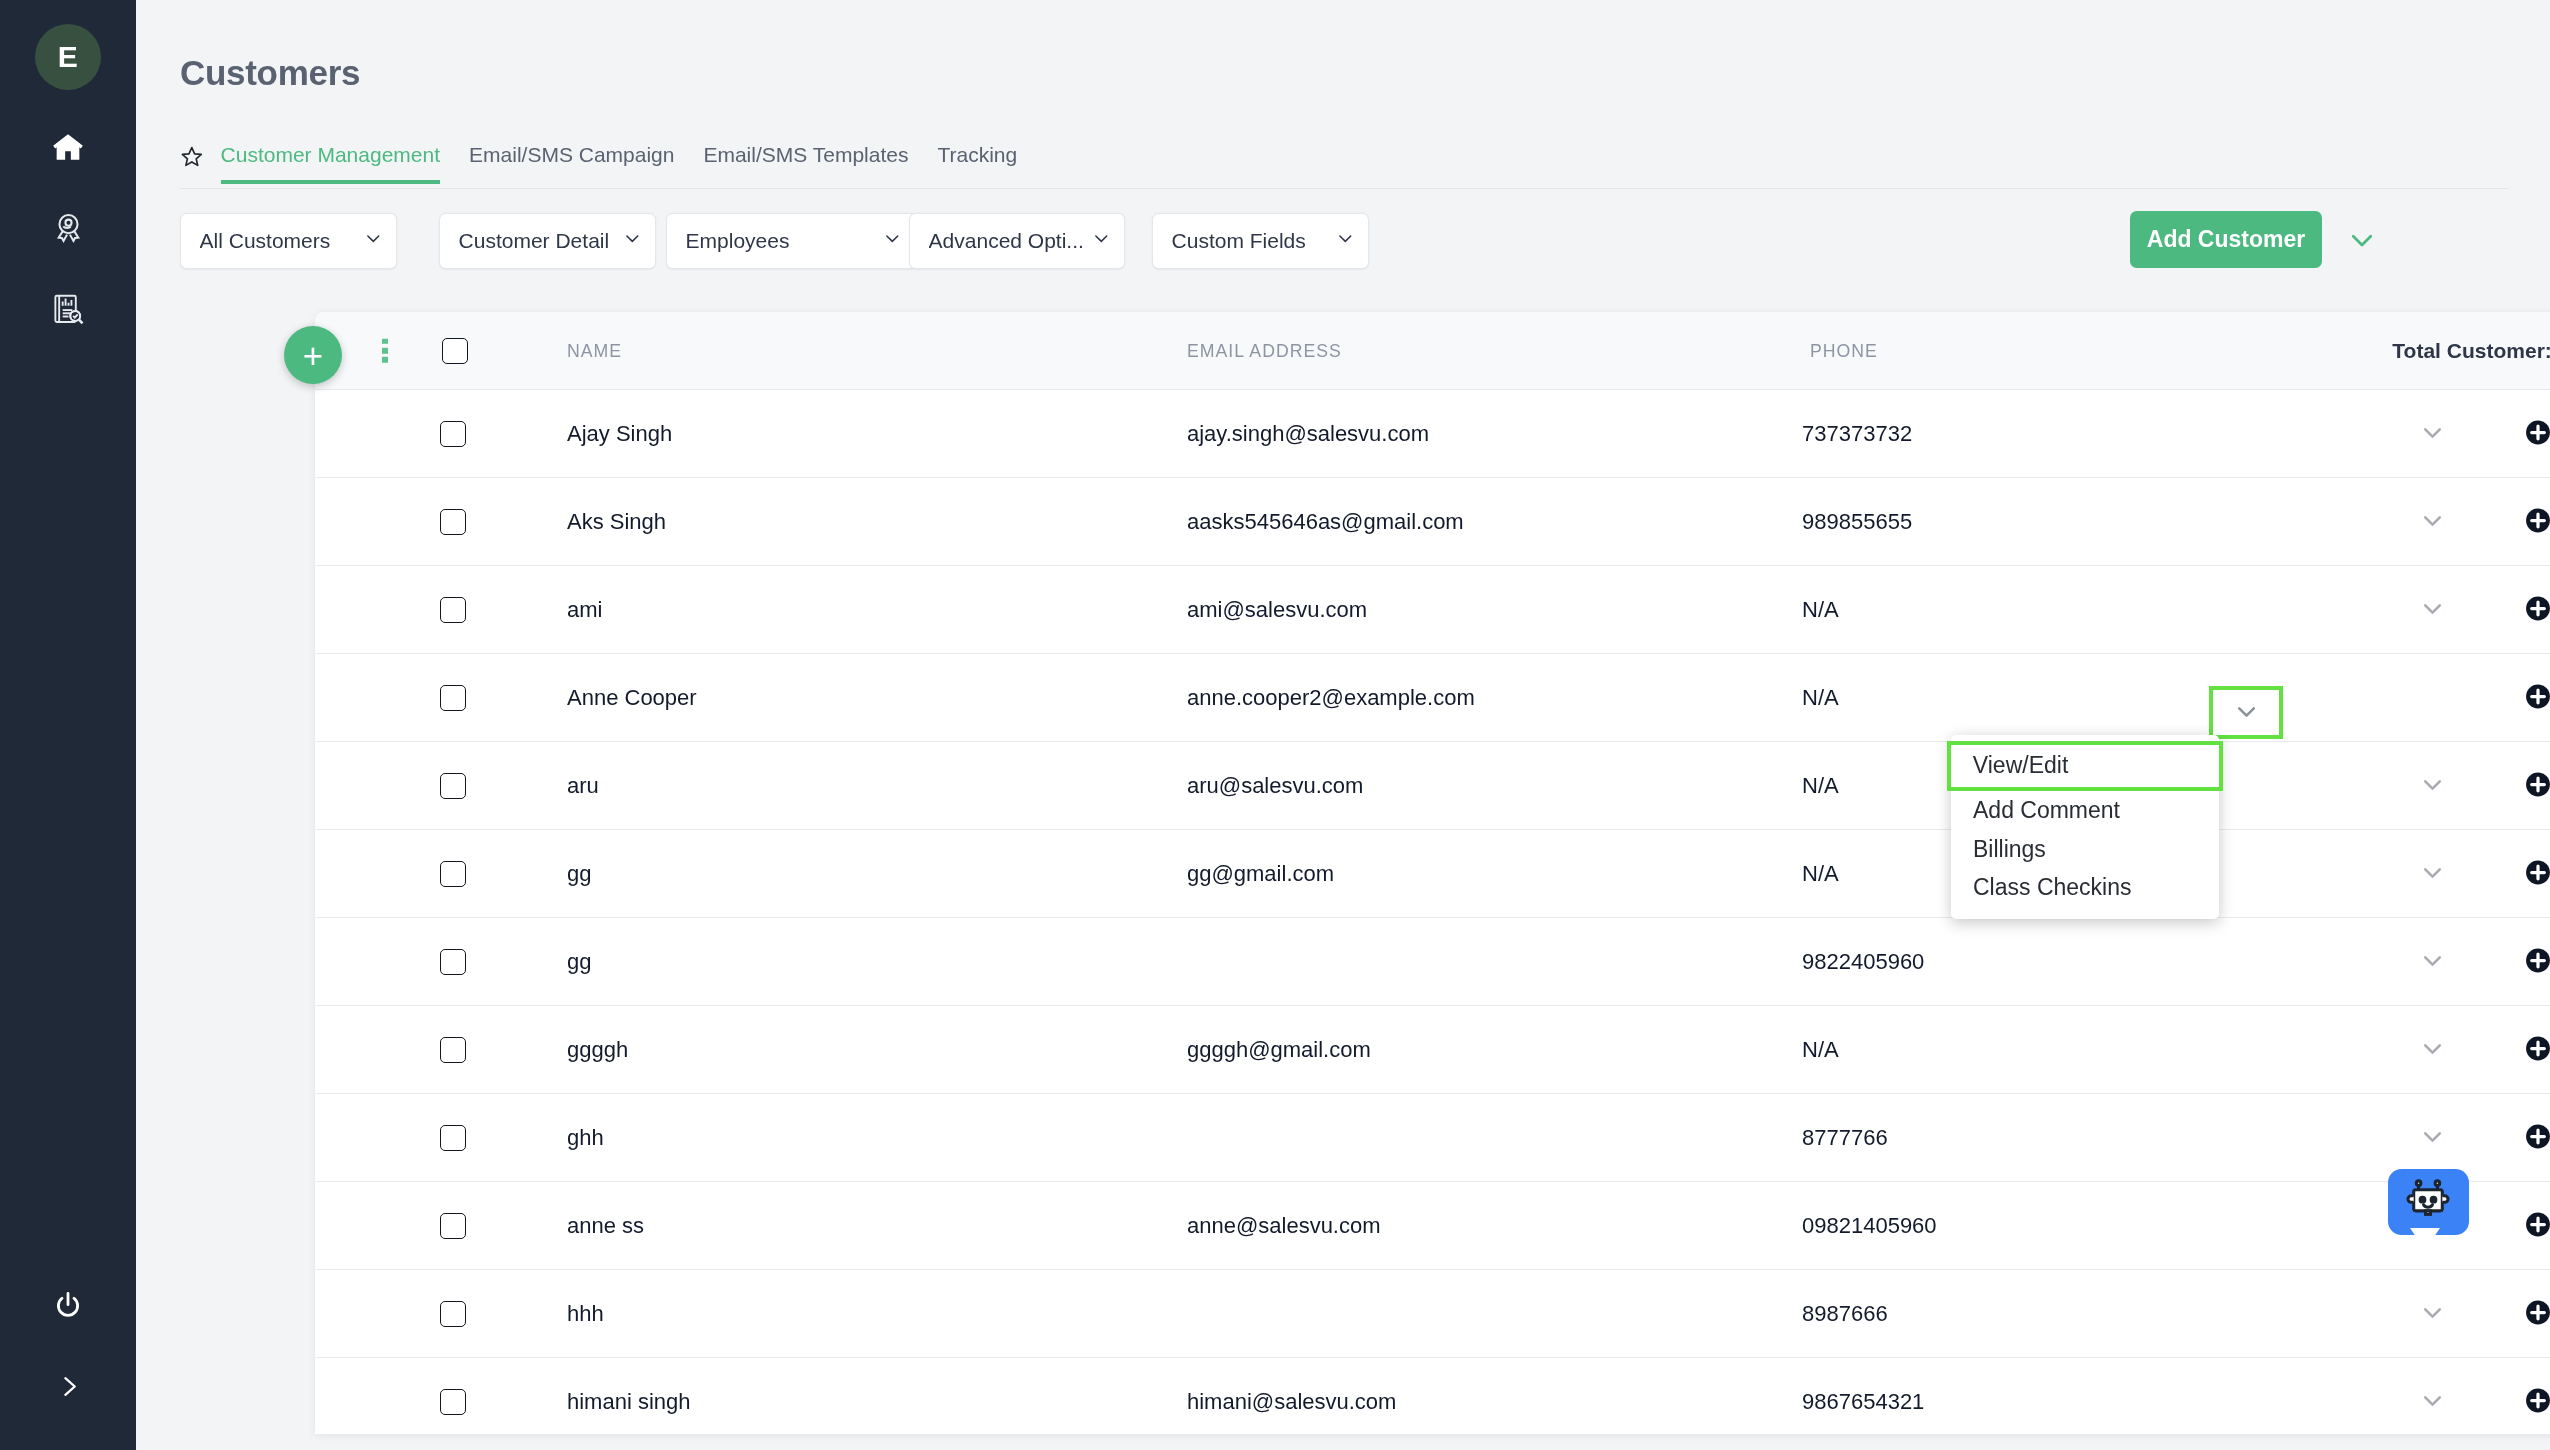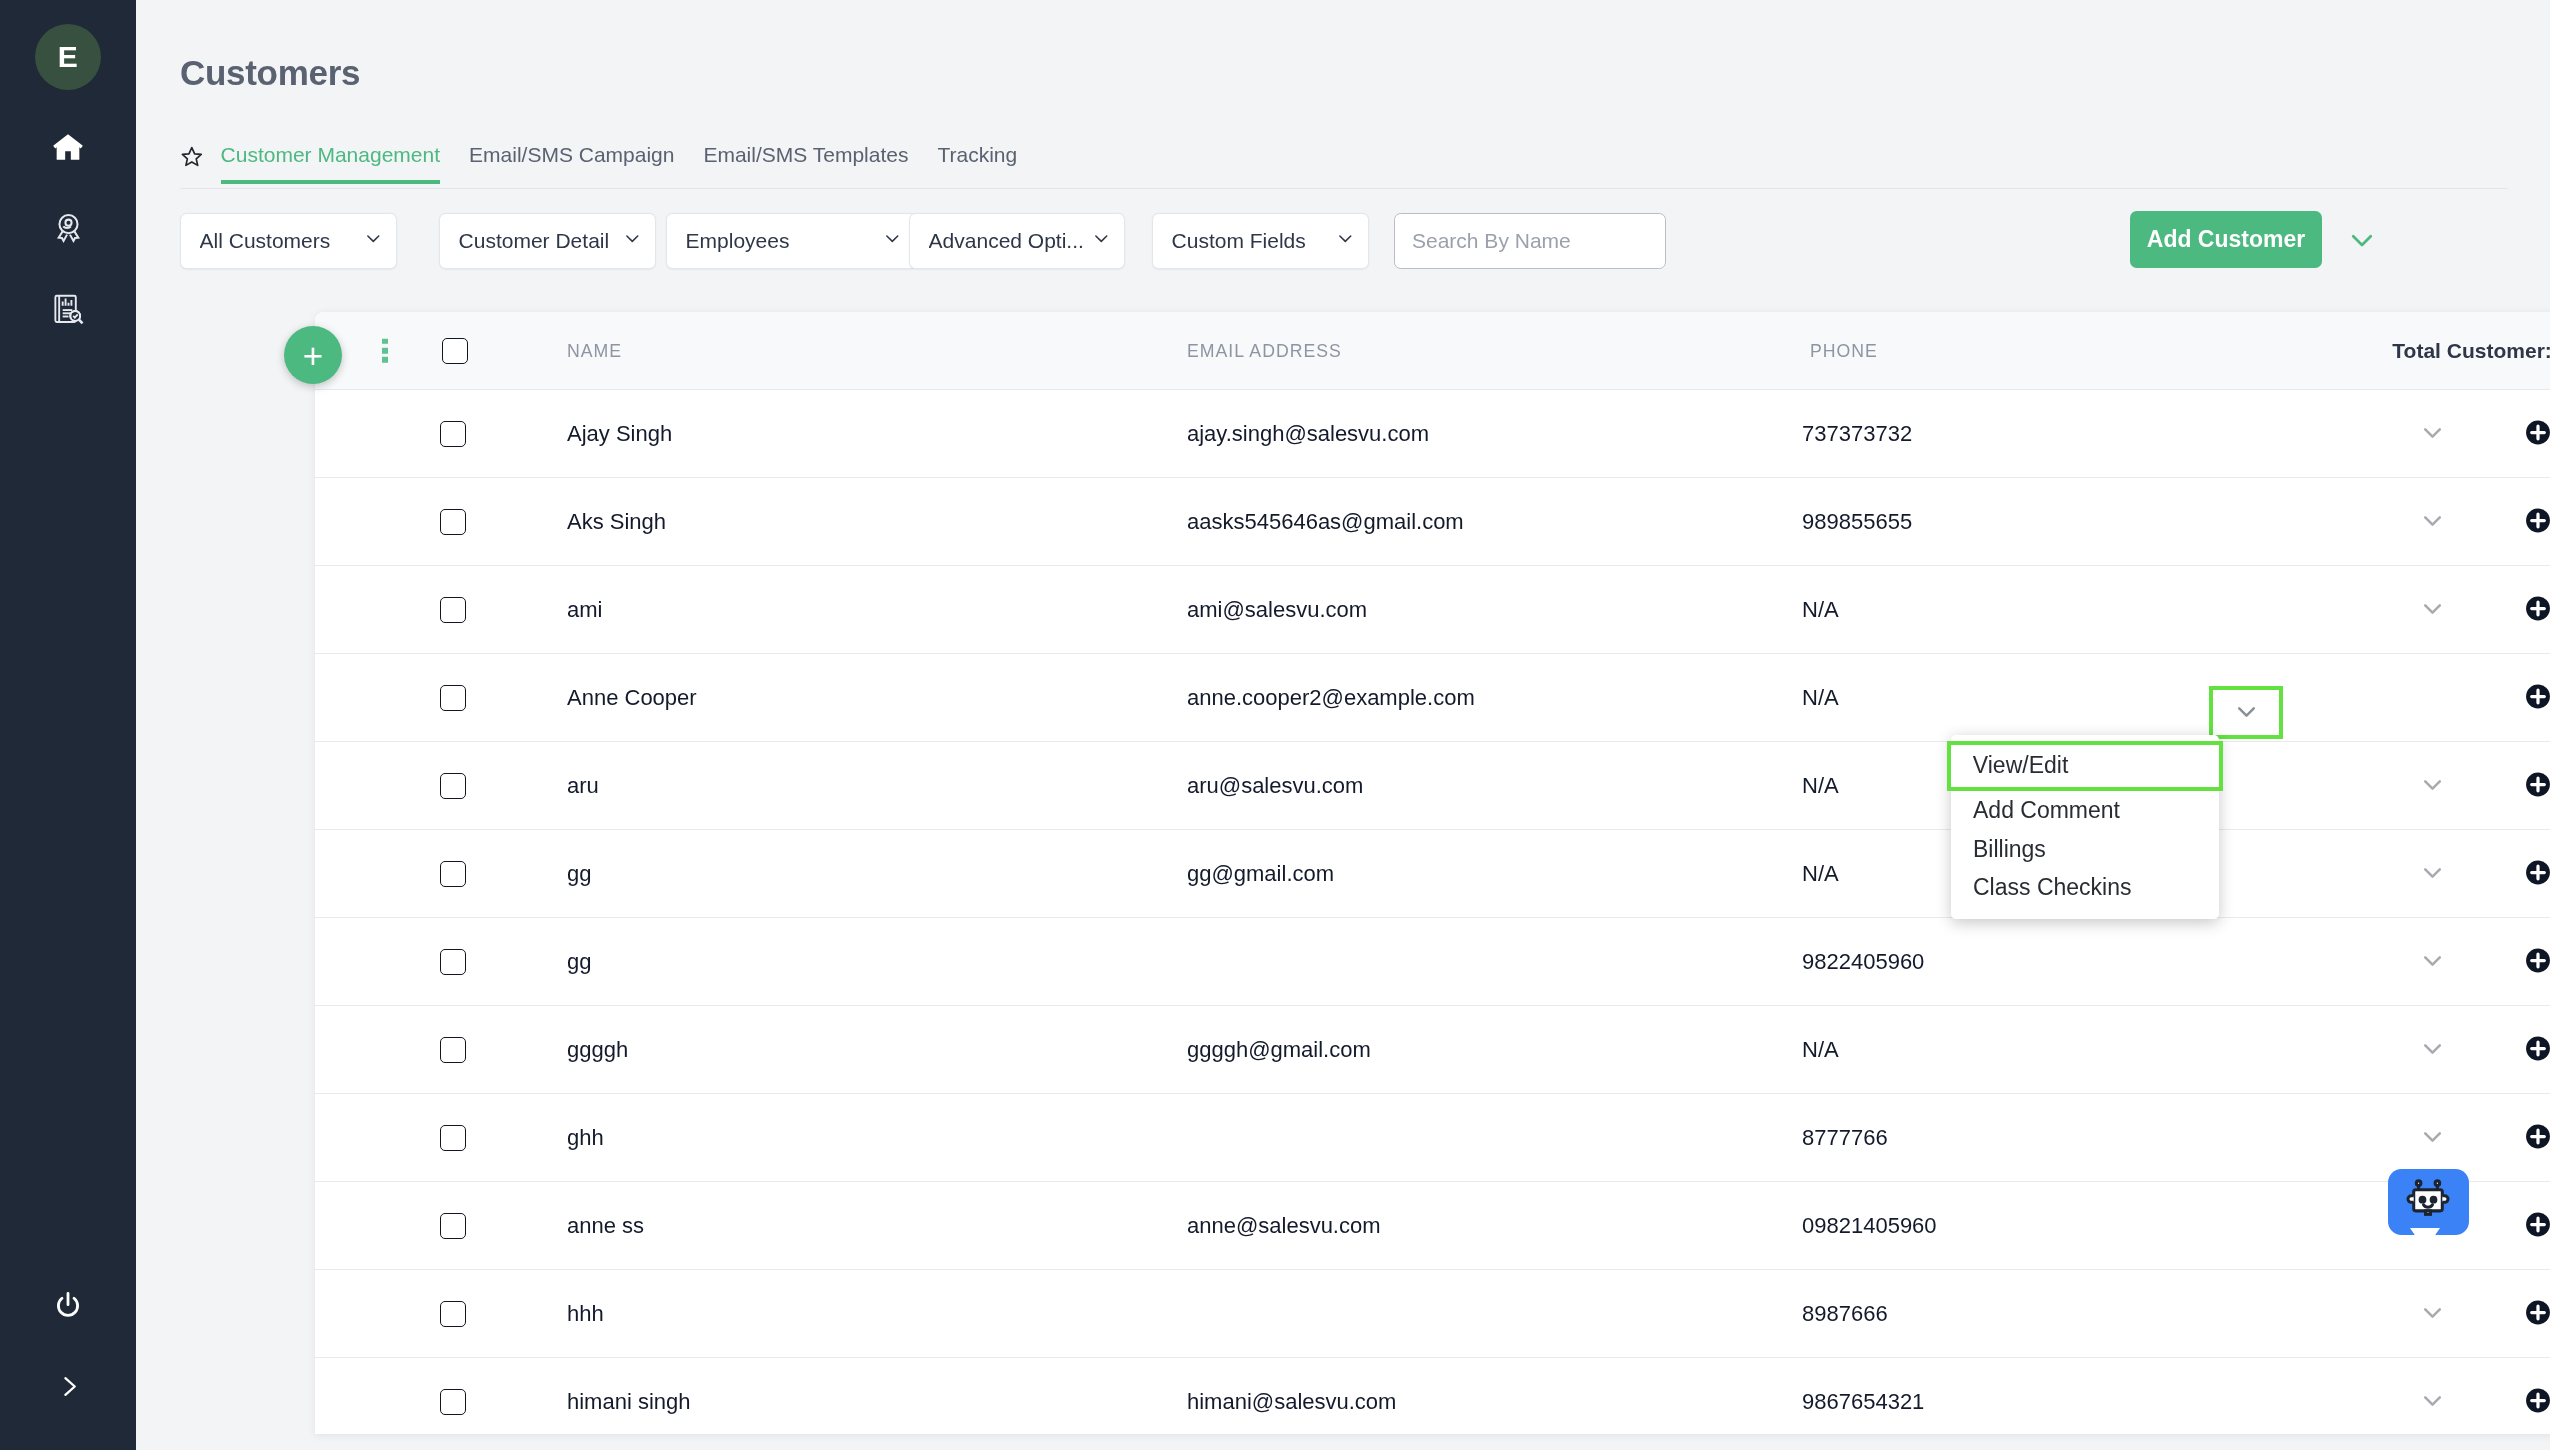--- a/index.html
+++ b/index.html
@@ -346,21 +346,20 @@
     </div>
     <div class="sel" id="f4">
       <span class="lbl">Custom Fields</span>
       <span class="chev">
         <svg width="18.6" height="18.6" viewBox="0 0 24 24" fill="none" stroke="#2e3648" stroke-width="2" stroke-linecap="round" stroke-linejoin="round">
             <polyline points="5,9 12,16 19,9"></polyline>
           </svg>
       </span>
     </div>
 
-    <input id="searchbox" type="text" placeholder="Search By Name" style="">
 
     <button id="addcustomer">Add Customer</button>
     <span id="addcustomer-chev">
       <svg width="30" height="30" viewBox="0 0 24 24" fill="none" stroke="#4cb981" stroke-width="2.2" stroke-linecap="round" stroke-linejoin="round">
           <polyline points="5,9 12,16 19,9"></polyline>
         </svg>
     </span>
   </div>
 
   <div id="card">

